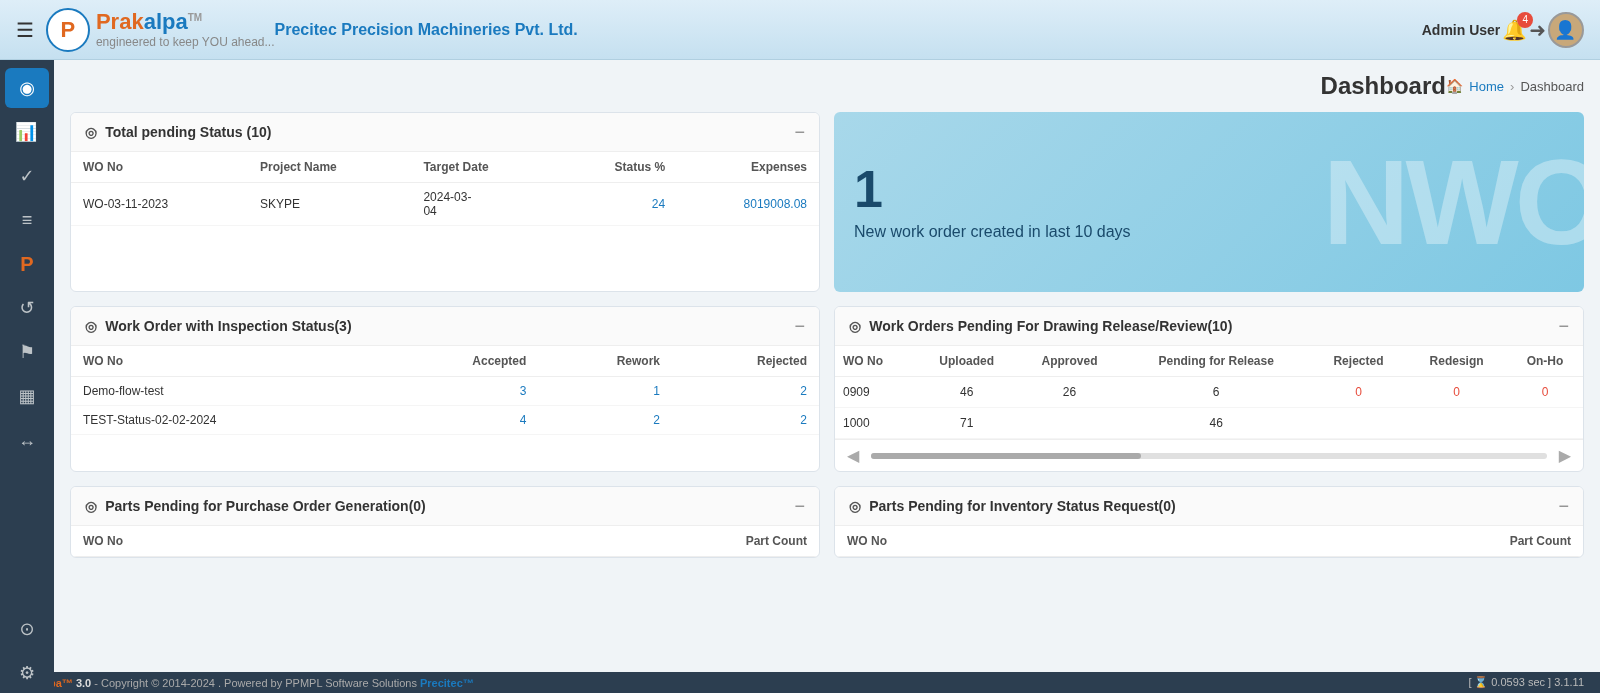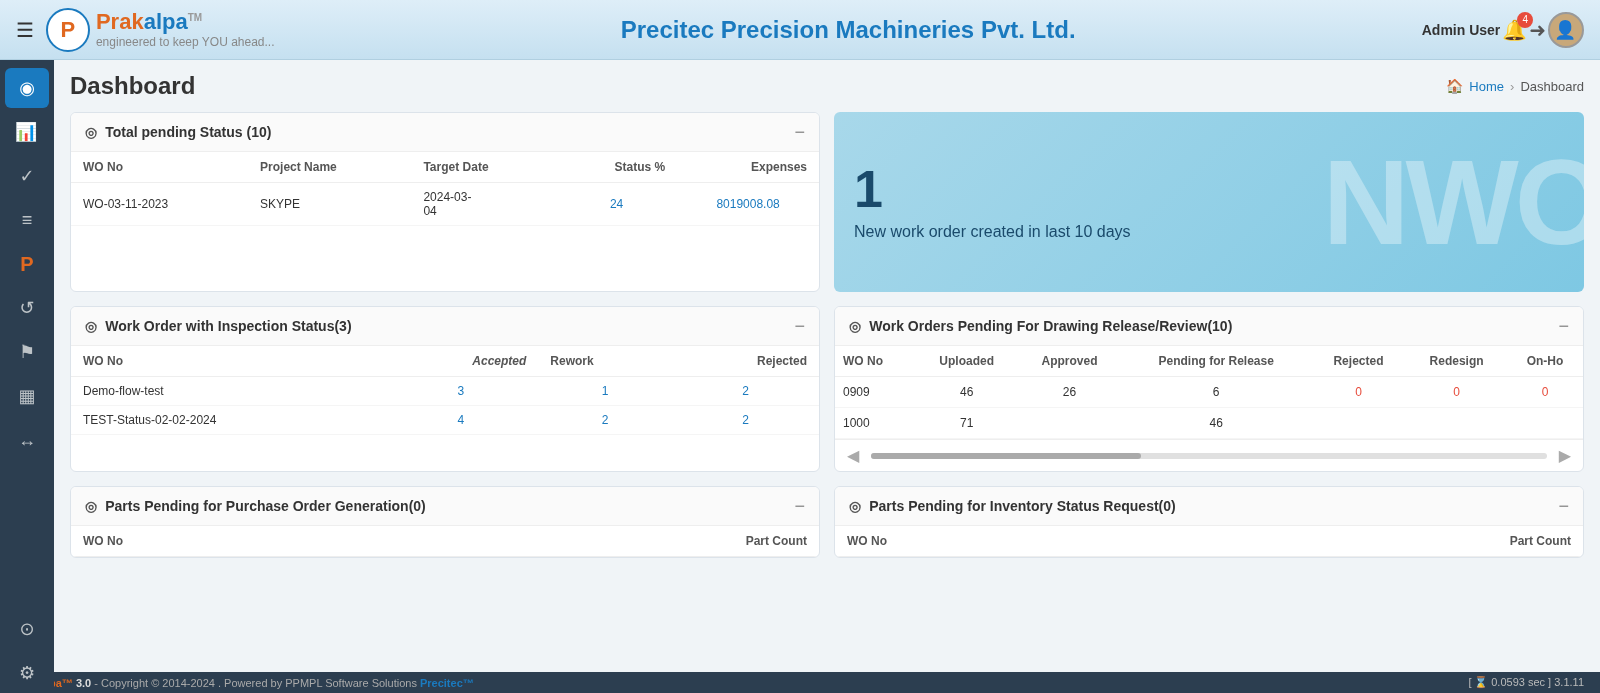--- a/index.html
+++ b/index.html
@@ -31,22 +31,22 @@
     .logo-circle {
       width: 44px; height: 44px;
       border-radius: 50%;
       border: 2px solid #1a7abf;
       background: white;
       display: flex; align-items: center; justify-content: center;
       font-weight: bold; font-size: 18px; color: #1a7abf;
     }
     .header-center {
       flex: 1;
-      text-align: center;
-      font-size: 24px;
+      text-align: left;
+      font-size: 16px;
       font-weight: bold;
       color: #1a7abf;
     }
     .header-right {
       display: flex;
       align-items: center;
       gap: 2px;
       justify-content: space-between;
     }
     .admin-text { font-size: 14px; color: #333; font-weight: bold; }
@@ -109,21 +109,21 @@
       padding: 12px 16px;
       height: calc(100vh - 60px);
       overflow: auto;
       background: #f0f4f7;
     }
 
     
     .page-header {
       display: flex;
       align-items: center;
-      justify-content: space-between;
+      justify-content: flex-end;
       margin-bottom: 12px;
     }
     .page-title {
       font-size: 24px;
       font-weight: bold;
       color: #333;
     }
     .breadcrumb {
       font-size: 13px;
       color: #555;
@@ -185,21 +185,21 @@
       color: #555;
       border-bottom: 1px solid #eee;
       white-space: nowrap;
     }
     .dash-table td {
       padding: 7px 12px;
       font-size: 12px;
       color: #333;
       border-bottom: 1px solid #f5f5f5;
     }
-    .dash-table td.link { color: #1a7abf; text-align: center; }
+    .dash-table td.link { color: #1a7abf; text-align: right; }
 
     
     .nwo-card {
       background: linear-gradient(135deg, #a8d8ea, #7ec8e3);
       border-radius: 6px;
       padding: 24px 20px;
       position: relative;
       overflow: hidden;
       min-height: 180px;
       display: flex;
@@ -375,22 +375,22 @@
           <span>Work Order with Inspection Status(3)</span>
         </div>
         <span class="card-minimize">−</span>
       </div>
       <div class="card-body">
         <div class="card-scroll">
           <table class="dash-table">
             <thead>
               <tr>
                 <th>WO No</th>
-                <th style="text-align:right;font-style:italic;">Accepted</th>
-                <th style="">Rework</th>
+                <th style="text-align:right;">Accepted</th>
+                <th style="text-align:right;">Rework</th>
                 <th style="text-align:right;">Rejected</th>
               </tr>
             </thead>
             <tbody>
               <tr>
                 <td>Demo-flow-test</td>
                 <td class="link">3</td>
                 <td class="link">1</td>
                 <td class="link">2</td>
               </tr>

